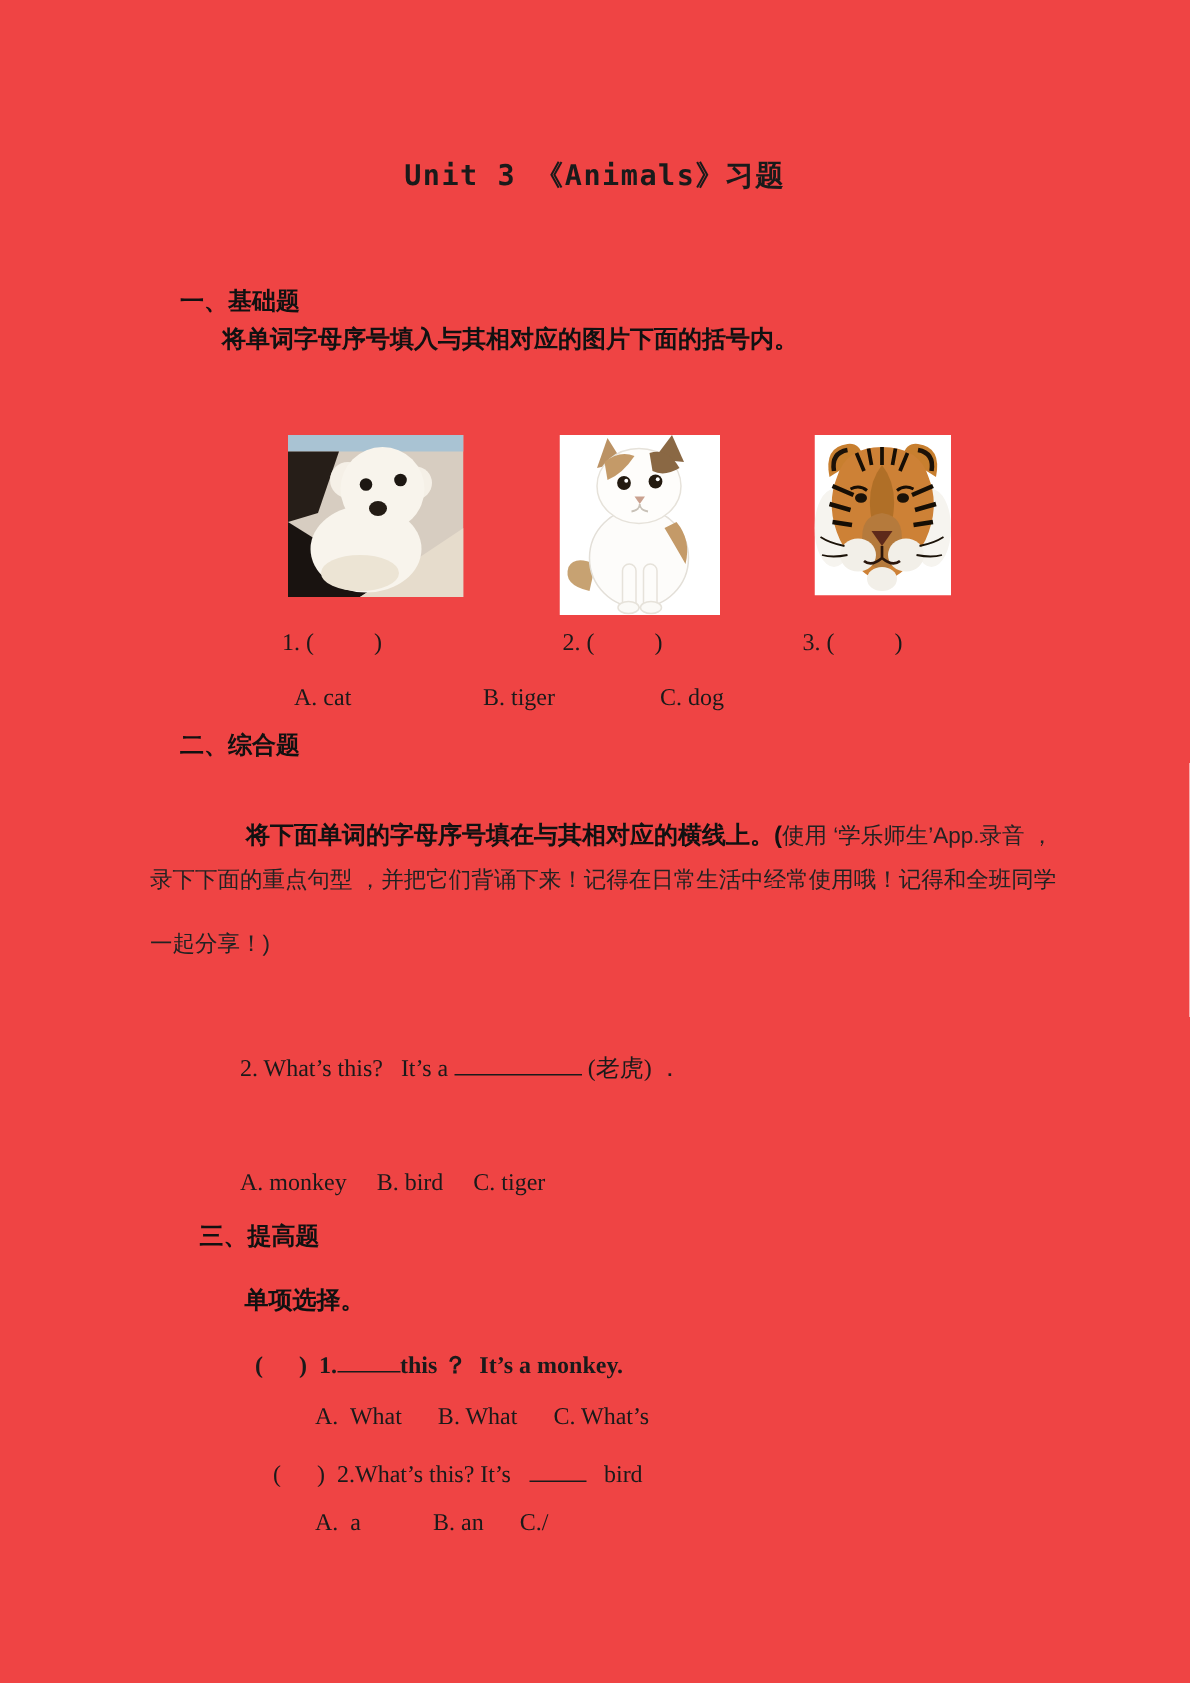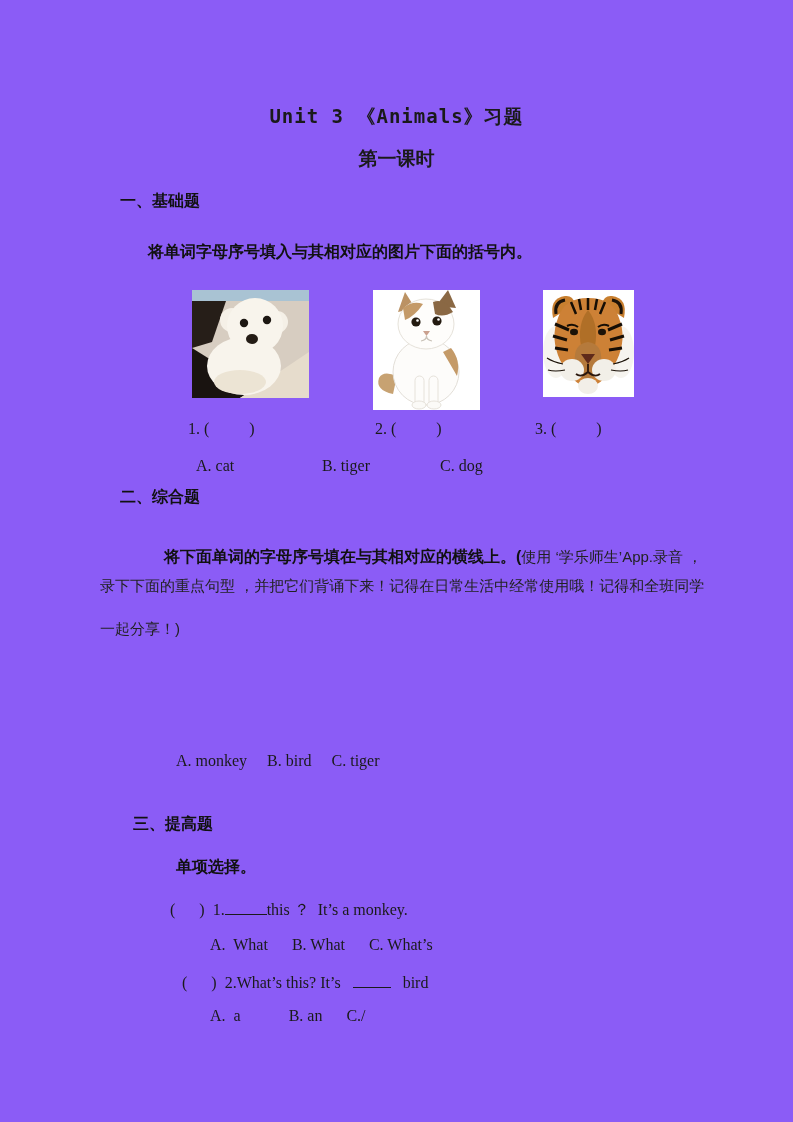--- a/index.html
+++ b/index.html
@@ -1,37 +1,36 @@
 <!DOCTYPE html>
 <html><head>
 <meta charset="utf-8">
 <style>
   html,body{margin:0;padding:0;background:#ffffff;}
-  .page{position:relative;width:793px;height:1122px;background:#8b5cf6;margin:0 auto;overflow:hidden;color:#1a1a1a;}
+  .page{position:relative;width:793px;height:1122px;background:#ef4444;margin:0 auto;overflow:hidden;color:#1a1a1a;}
   .abs{position:absolute;white-space:pre;}
   .title{font-family:"DejaVu Sans Mono","Liberation Sans",monospace;font-size:19px;font-weight:700;letter-spacing:1px;}
   .subtitle{font-family:"Liberation Sans",sans-serif;font-size:19px;font-weight:700;}
   .hei{font-family:"Liberation Sans",sans-serif;font-size:16px;font-weight:700;color:#111;}
   .song{font-family:"Liberation Sans",sans-serif;font-size:15px;font-weight:400;color:#222;}
   .serif{font-family:"Liberation Serif",serif;font-size:16px;color:#1a1a1a;}
   .center{left:0;right:0;text-align:center;}
   .blank{display:inline-block;border-bottom:1px solid #1a1a1a;height:15px;vertical-align:baseline;}
   .b85{width:85px;} .b42{width:42px;} .b38{width:38px;}
   figure{margin:0;padding:0;}
 </style>
 </head>
 <body>
 
 <div class="page">
 
   <div class="abs center title" style="top:104px;">Unit 3 《Animals》习题</div>
-  <div class="abs center subtitle" style="top:146px;">第一课时</div>
 
   <div class="abs hei" style="left:120px;top:191px;">一、基础题</div>
-  <div class="abs hei" style="left:148px;top:242px;">将单词字母序号填入与其相对应的图片下面的括号内。</div>
+  <div class="abs hei" style="left:148px;top:216px;">将单词字母序号填入与其相对应的图片下面的括号内。</div>
 
   <figure class="abs" style="left:176px;top:272px;">
     <svg width="117" height="108" viewBox="0 0 117 108">
       <rect width="117" height="108" fill="#d7cdc1"></rect>
       <rect width="117" height="11" fill="#a9c3d3"></rect>
       <polygon points="0,11 34,11 20,52 0,58" fill="#261e18"></polygon>
       <polygon points="0,58 64,98 48,108 0,108" fill="#191310"></polygon>
       <polygon points="48,108 117,62 117,108" fill="#e6dccc"></polygon>
       <ellipse cx="52" cy="76" rx="37" ry="29" fill="#f8f4ec"></ellipse>
       <ellipse cx="48" cy="92" rx="26" ry="12" fill="#ece4d4"></ellipse>
@@ -103,25 +102,26 @@
   <div class="abs serif" style="left:440px;top:457px;">C. dog</div>
 
   <div class="abs hei" style="left:120px;top:487px;">二、综合题</div>
 
   <div class="abs song" style="left:100px;top:577px;">录下下面的重点句型 ，并把它们背诵下来！记得在日常生活中经常使用哦！记得和全班同学</div>
   <div class="abs" style="left:148px;top:529px;">
     <span class="hei">将下面单词的字母序号填在与其相对应的横线上。(</span><span class="song">使用 ‘学乐师生’App.录音 ，</span>
   </div>
   <div class="abs song" style="left:100px;top:620px;">一起分享！)</div>
 
+  <div class="abs serif" style="left:160px;top:701px;"><span>2. What’s this?   It’s a </span><span class="blank b85"></span><span> (老虎) ．</span></div>
 
-  <div class="abs serif" style="left:160px;top:752px;margin-left:16px;">A. monkey     B. bird     C. tiger</div>
+  <div class="abs serif" style="left:160px;top:780px;">A. monkey     B. bird     C. tiger</div>
 
   <div class="abs hei" style="left:133px;top:814px;">三、提高题</div>
-  <div class="abs hei" style="left:176px;top:857px;text-align:right;">单项选择。</div>
+  <div class="abs hei" style="left:163px;top:857px;text-align:right;">单项选择。</div>
 
-  <div class="abs serif" style="left:170px;top:899px;"><span>(      )  1.</span><span class="blank b42"></span><span>this ？  It’s a monkey.</span></div>
+  <div class="abs serif" style="left:170px;top:899px;font-weight:bold;"><span>(      )  1.</span><span class="blank b42"></span><span>this ？  It’s a monkey.</span></div>
   <div class="abs serif" style="left:210px;top:936px;">A.  What      B. What      C. What’s</div>
 
   <div class="abs serif" style="left:182px;top:972px;"><span>(      )  2.What’s this? It’s   </span><span class="blank b38"></span><span>   bird</span></div>
   <div class="abs serif" style="left:210px;top:1007px;">A.  a            B. an      C./</div>
 
 </div>
 
 </body></html>

